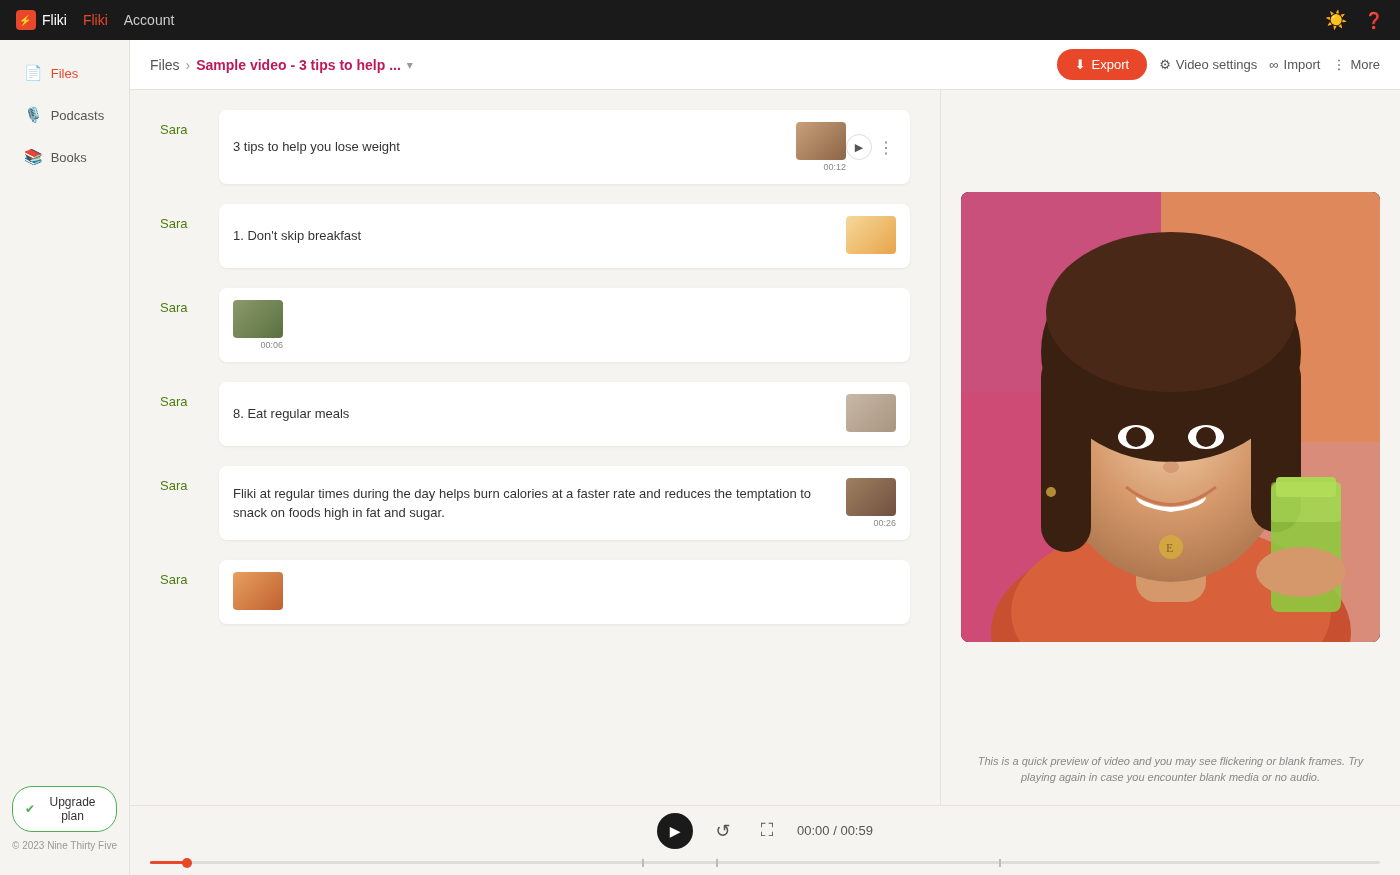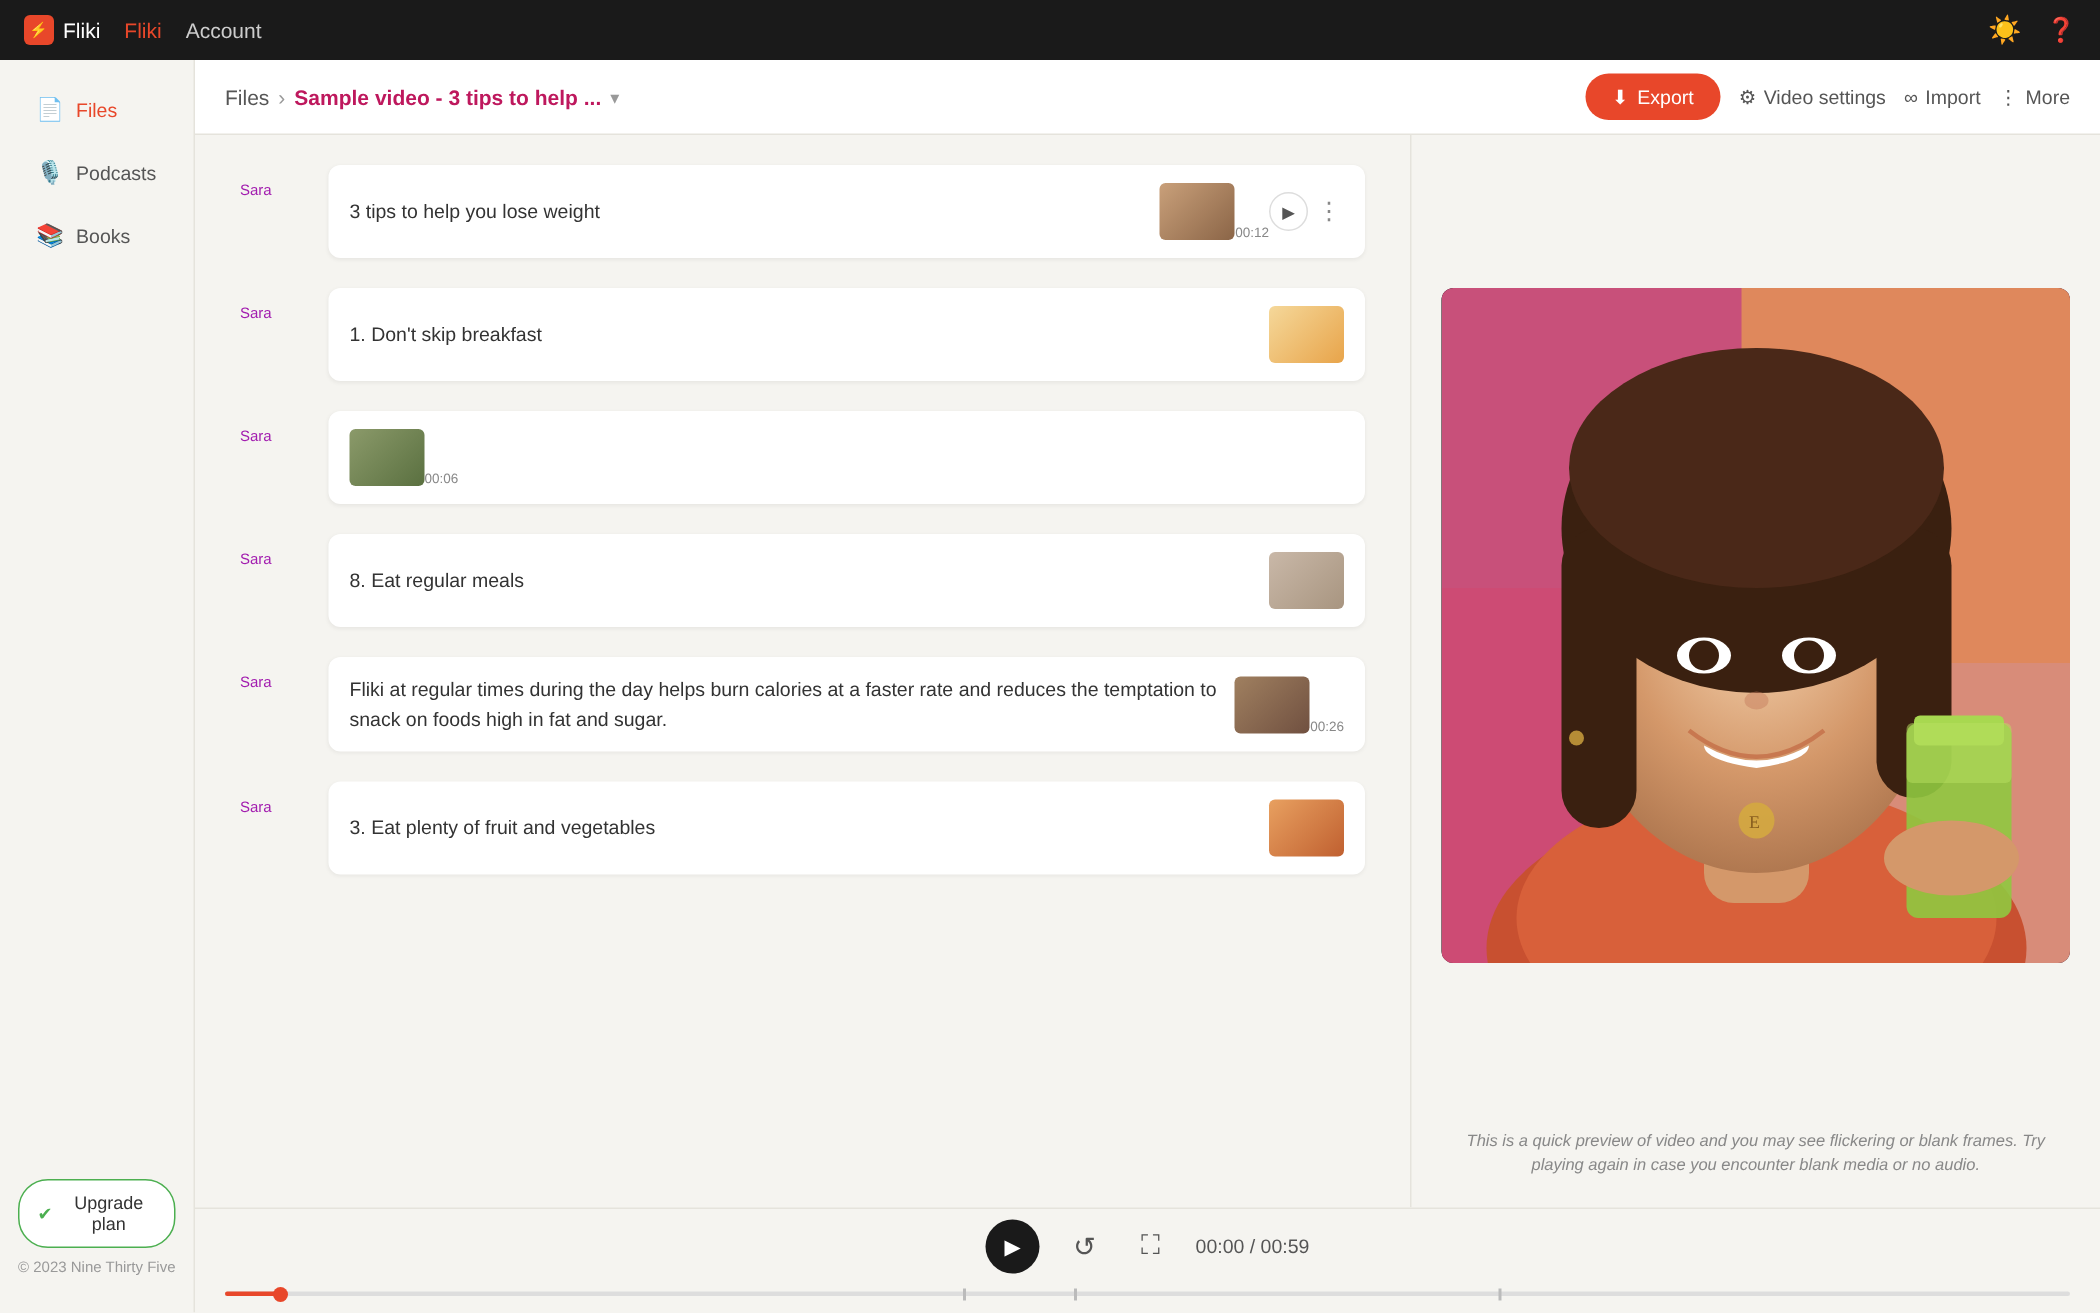--- a/index.html
+++ b/index.html
@@ -122,22 +122,22 @@
     .script-panel::-webkit-scrollbar-track { background: transparent; }
     .script-panel::-webkit-scrollbar-thumb { background: #ccc; border-radius: 3px; }
 
     .scene-row {
       display: flex;
       align-items: flex-start;
       gap: 14px;
       margin-bottom: 20px;
     }
     .speaker-name {
-      font-size: 10px;
-      color: #a21caf;
+      font-size: 13px;
+      color: #4d7c0f;
       min-width: 45px;
       margin-top: 12px;
     }
     .scene-content {
       flex: 1;
       background: white;
       border-radius: 8px;
       padding: 12px 14px;
       display: flex;
       align-items: center;
@@ -167,21 +167,21 @@
       background: white;
       border: 1px solid #ddd;
       border-radius: 50%;
       display: flex; align-items: center; justify-content: center;
       cursor: pointer;
       font-size: 11px;
       color: #555;
     }
     .more-btn { color: #888; cursor: pointer; font-size: 16px; padding: 2px; }
 
-    .scene-thumb-wrap { display: flex; flex-direction: row; align-items: flex-end; }
+    .scene-thumb-wrap { display: flex; flex-direction: column; align-items: flex-end; }
 
     
     .preview-panel {
       width: 460px;
       background: #f5f4f0;
       display: flex;
       flex-direction: column;
       border-left: 1px solid #e5e3dc;
     }
     .video-preview {
@@ -408,21 +408,20 @@
             <div class="scene-thumb-wrap">
               <div class="scene-thumb thumb-5"></div>
               <span class="thumb-timestamp">00:26</span>
             </div>
           </div>
         </div>
 
         <div class="scene-row">
           <span class="speaker-name">Sara</span>
           <div class="scene-content">
-            <span class="scene-text">3. Eat plenty of fruit and vegetables</span>
             <div class="scene-thumb-wrap">
               <div class="scene-thumb thumb-6"></div>
               <span class="thumb-timestamp"></span>
             </div>
           </div>
         </div>
 
       </div>
 
       <div class="preview-panel">

